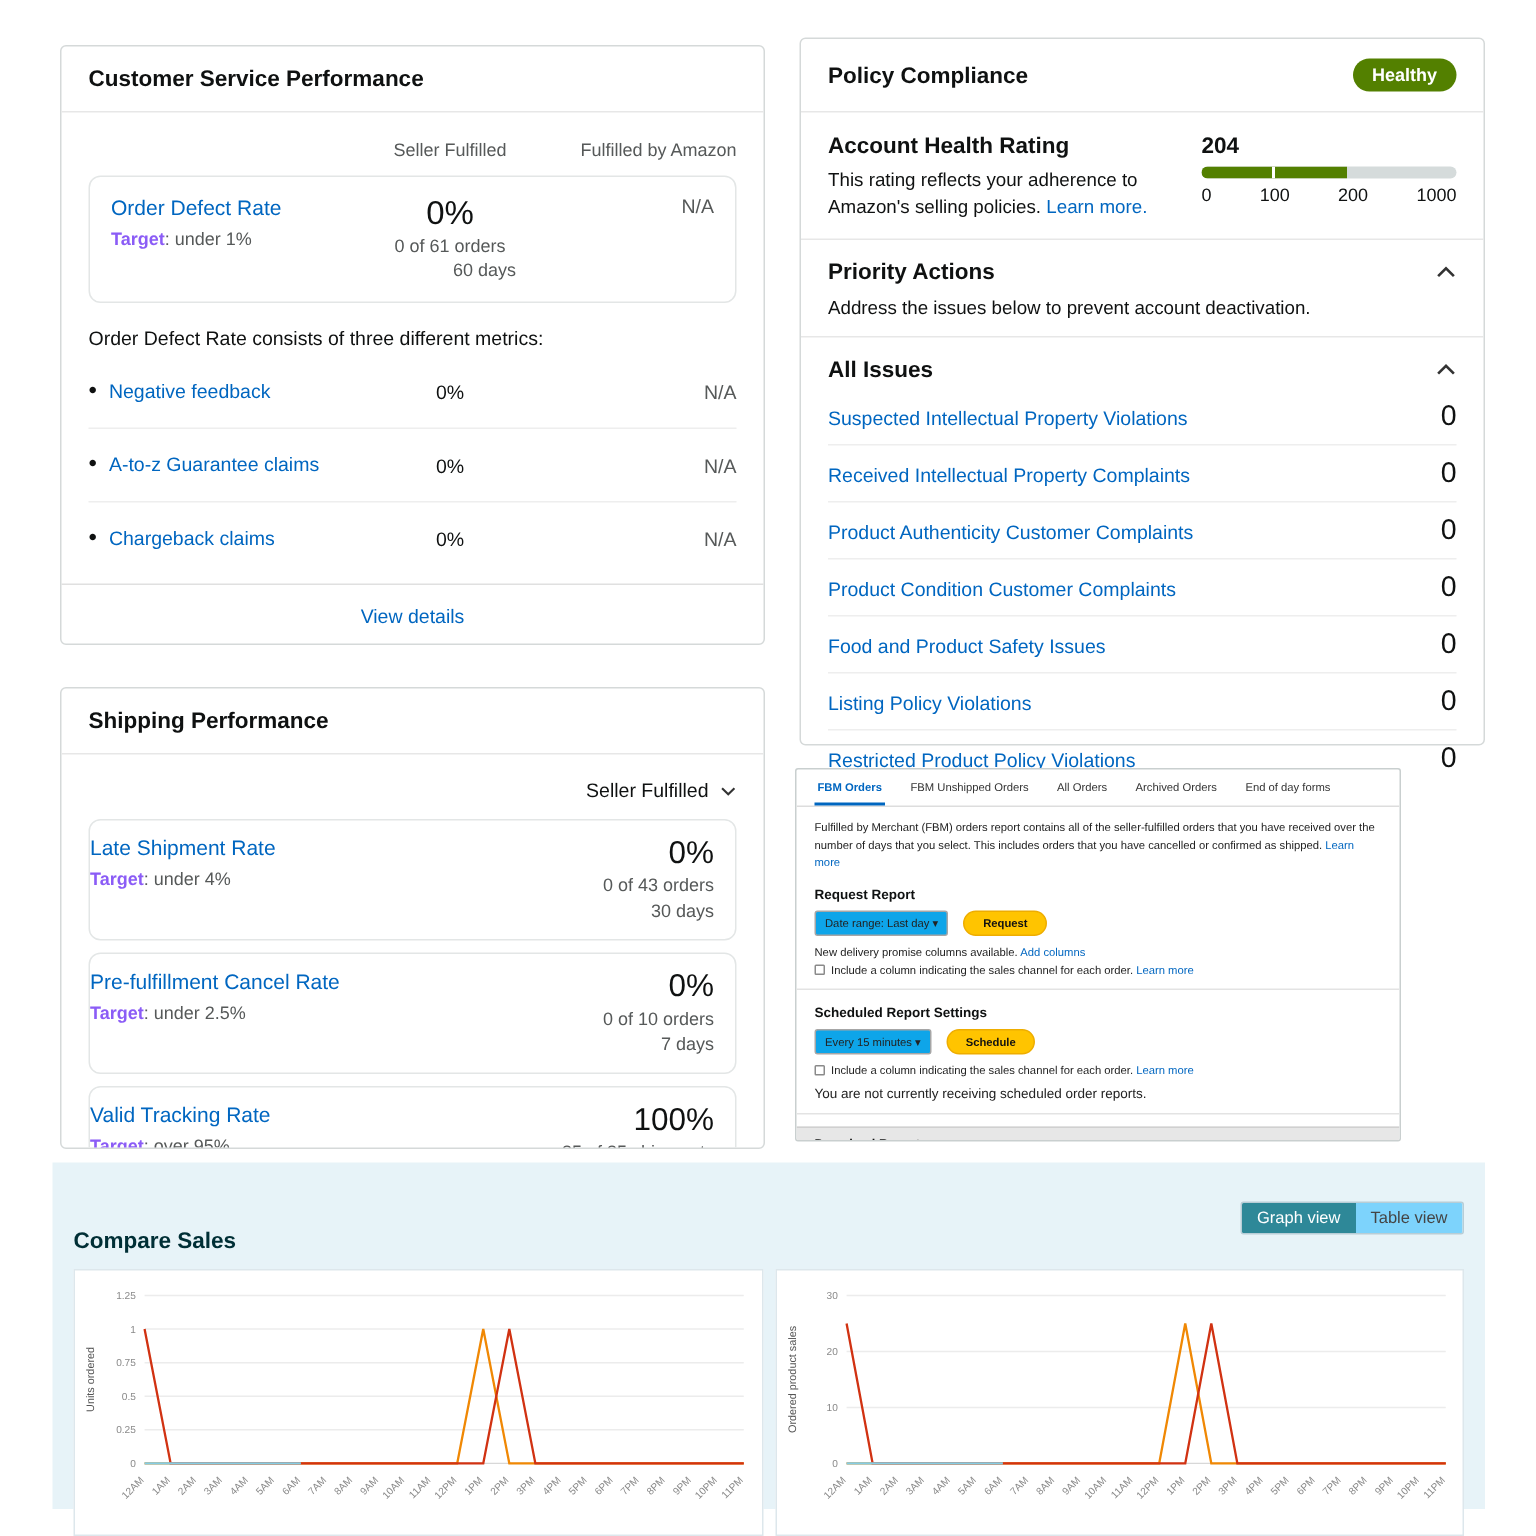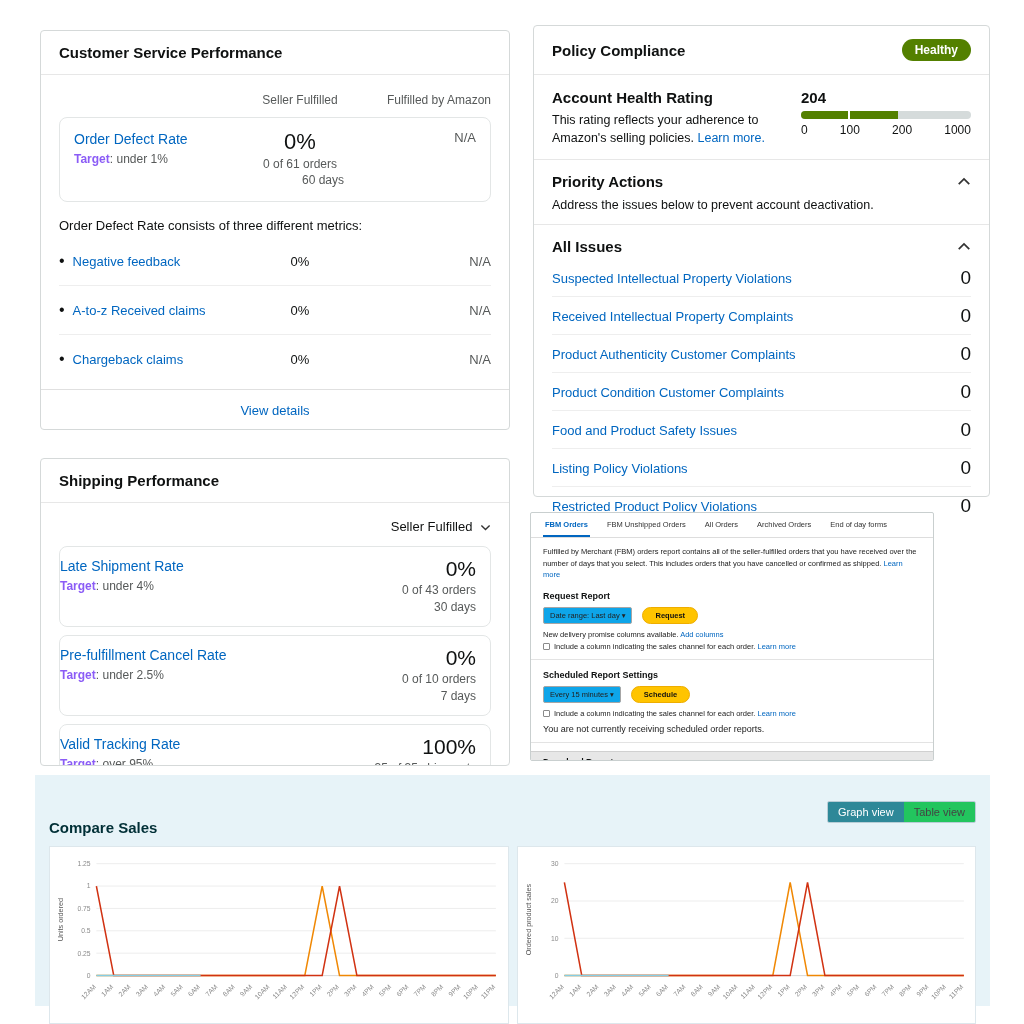--- a/index.html
+++ b/index.html
@@ -90,21 +90,21 @@
     padding:5px 12px; font-size:8.5px; font-weight:bold; }
   .dl-cols { display:flex; margin:0 -12px; padding:5px 12px 6px 12px; font-size:7.5px; font-weight:bold;
     background:#f3f3f3; border-top:1px solid #ddd; }
 
   
   #compare { position:absolute; left:35px; top:775px; width:955px; height:231px;
     background:#e7f3f8; padding:12px 14px; }
   .compare-head { display:flex; justify-content:space-between; align-items:center; margin-bottom:10px; }
   .compare-title { font-size:15px; font-weight:600; color:#002f36;margin-top:32px; }
   .view-toggle { display:flex; border:1px solid #b8cdd6; border-radius:2px; overflow:hidden; }
-  .view-btn { font-size:11px; padding:4px 10px; cursor:pointer; background:#22c55e; color:#444; }
+  .view-btn { font-size:11px; padding:4px 10px; cursor:pointer; background:#7dd3fc; color:#444; }
   .view-btn.active { background:#2e8898; color:#fff; }
   .chart-cards { display:flex; gap:8px; }
   .chart-card { background:#fff; border:1px solid #dde7ec; width:50%; height:178px; padding:4px 2px 0 2px; }
 </style>
 </head>
 <body>
 
 <div class="page">
 
   <div class="panel" id="csp">
@@ -131,21 +131,21 @@
         </div>
         <div class="na">N/A</div>
       </div>
       <div class="metrics-intro">Order Defect Rate consists of three different metrics:</div>
       <div class="metric-row grid3">
         <div><span class="bullet">•</span><a class="link" style="font-size:13px">Negative feedback</a></div>
         <div class="mid">0%</div>
         <div class="na">N/A</div>
       </div>
       <div class="metric-row grid3">
-        <div><span class="bullet">•</span><a class="link" style="font-size:13px">A-to-z Received claims</a></div>
+        <div><span class="bullet">•</span><a class="link" style="font-size:13px">A-to-z Guarantee claims</a></div>
         <div class="mid">0%</div>
         <div class="na">N/A</div>
       </div>
       <div class="metric-row grid3">
         <div><span class="bullet">•</span><a class="link" style="font-size:13px">Chargeback claims</a></div>
         <div class="mid">0%</div>
         <div class="na">N/A</div>
       </div>
     </div>
     <div class="csp-footer">

